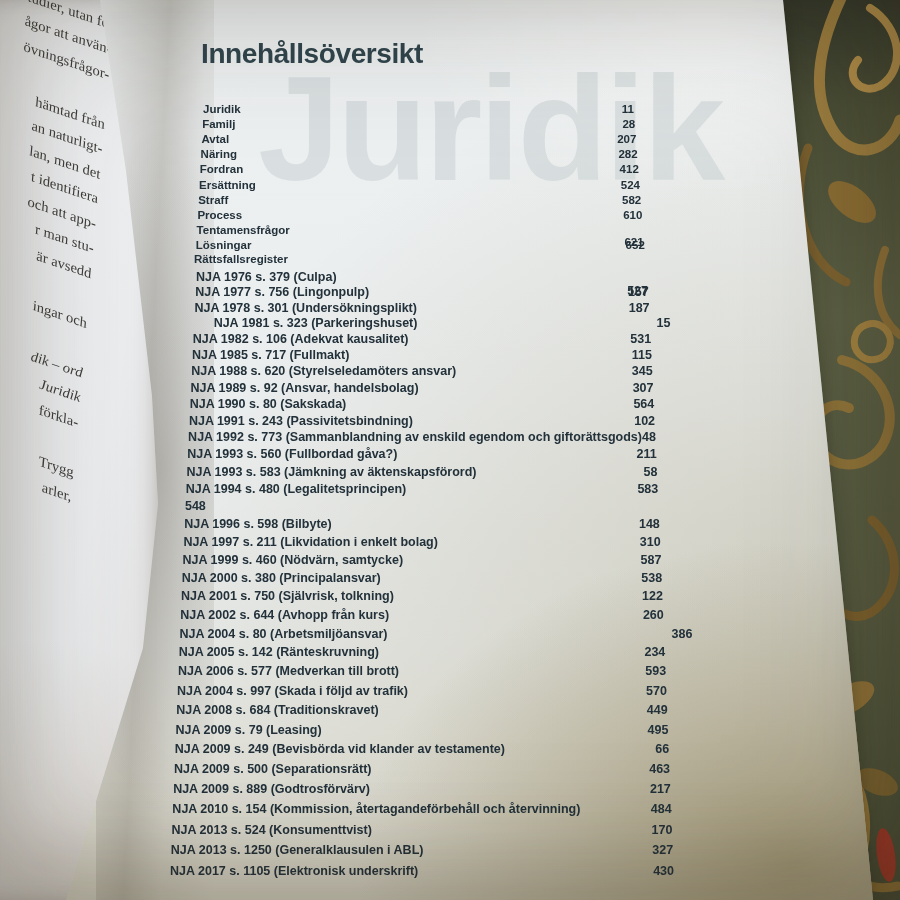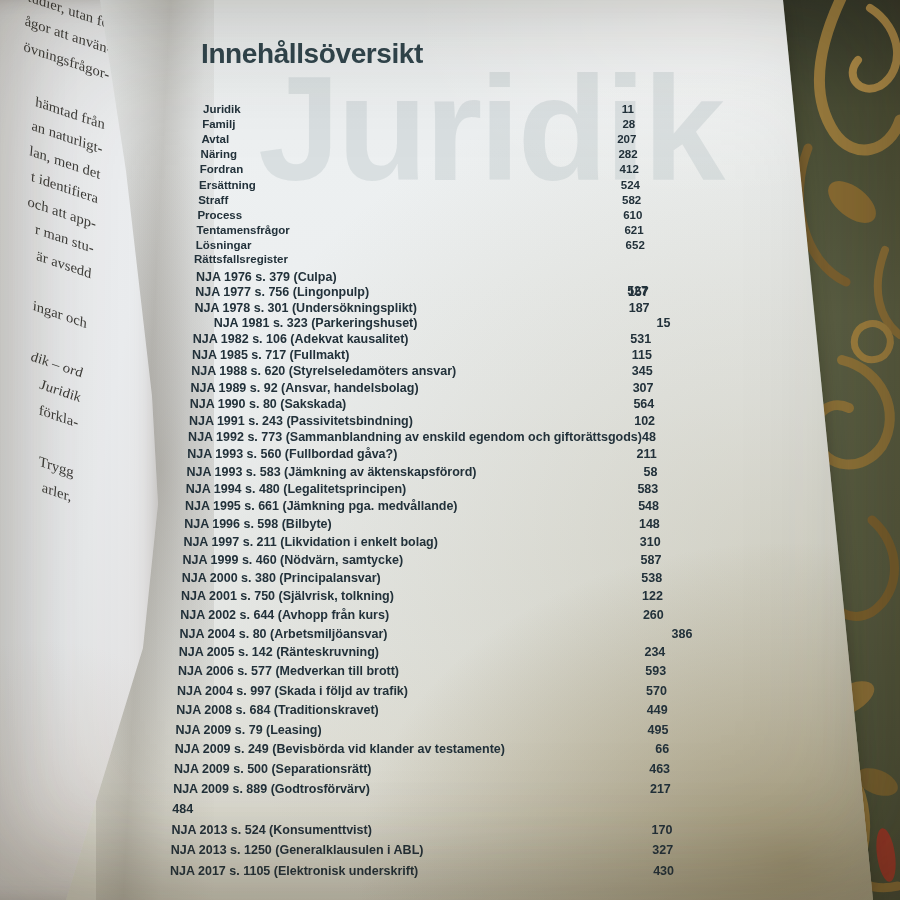--- a/index.html
+++ b/index.html
@@ -126,21 +126,21 @@
     <span class="pg">524</span>
   </div>
           <div class="row toc-row" style="left: 198.2px; top: 193.6px; width: 443px;">
     <span class="lbl">Straff</span>
     <span class="pg">582</span>
   </div>
           <div class="row toc-row" style="left: 197.4px; top: 208.7px; width: 445px;">
     <span class="lbl">Process</span>
     <span class="pg">610</span>
   </div>
-          <div class="row toc-row" style="left: 196.6px; top: 223.8px; width: 447px;">
+          <div class="row toc-row" style="left: 196.6px; top: 223.8px; width: 447px; flex-direction: column;">
     <span class="lbl">Tentamensfrågor</span>
     <span class="pg">621</span>
   </div>
           <div class="row toc-row" style="left: 195.8px; top: 238.9px; width: 449px;">
     <span class="lbl">Lösningar</span>
     <span class="pg">652</span>
   </div>
         </div>
       <div id="register-slot">
           <div class="row register-row" style="left: 194px; top: 253px; width: 446px;">
@@ -199,21 +199,20 @@
   </div>
           <div class="row case-row" style="left: 186.545px; top: 464.618px; width: 470.909px;">
     <span class="lbl">NJA 1993 s. 583 (Jämkning av äktenskapsförord)</span>
     <span class="pg">58</span>
   </div>
           <div class="row case-row" style="left: 185.758px; top: 481.939px; width: 472.485px;">
     <span class="lbl">NJA 1994 s. 480 (Legalitetsprincipen)</span>
     <span class="pg">583</span>
   </div>
           <div class="row case-row" style="left: 184.97px; top: 499.43px; width: 474.061px;">
-    <span class="lbl">NJA 1995 s. 661 (Jämkning pga. medvållande)</span>
     <span class="pg">548</span>
   </div>
           <div class="row case-row" style="left: 184.182px; top: 517.091px; width: 475.636px;">
     <span class="lbl">NJA 1996 s. 598 (Bilbyte)</span>
     <span class="pg">148</span>
   </div>
           <div class="row case-row" style="left: 183.394px; top: 534.921px; width: 477.212px;">
     <span class="lbl">NJA 1997 s. 211 (Likvidation i enkelt bolag)</span>
     <span class="pg">310</span>
   </div>
@@ -263,20 +262,21 @@
   </div>
           <div class="row case-row" style="left: 173.939px; top: 762.121px; width: 496.121px;">
     <span class="lbl">NJA 2009 s. 500 (Separationsrätt)</span>
     <span class="pg">463</span>
   </div>
           <div class="row case-row" style="left: 173.152px; top: 782.158px; width: 497.697px;">
     <span class="lbl">NJA 2009 s. 889 (Godtrosförvärv)</span>
     <span class="pg">217</span>
   </div>
           <div class="row case-row" style="left: 172.364px; top: 802.364px; width: 499.273px;">
+    <span class="lbl">NJA 2010 s. 154 (Kommission, återtagandeförbehåll och återvinning)</span>
     <span class="pg">484</span>
   </div>
           <div class="row case-row" style="left: 171.576px; top: 822.739px; width: 500.848px;">
     <span class="lbl">NJA 2013 s. 524 (Konsumenttvist)</span>
     <span class="pg">170</span>
   </div>
           <div class="row case-row" style="left: 170.788px; top: 843.285px; width: 502.424px;">
     <span class="lbl">NJA 2013 s. 1250 (Generalklausulen i ABL)</span>
     <span class="pg">327</span>
   </div>

